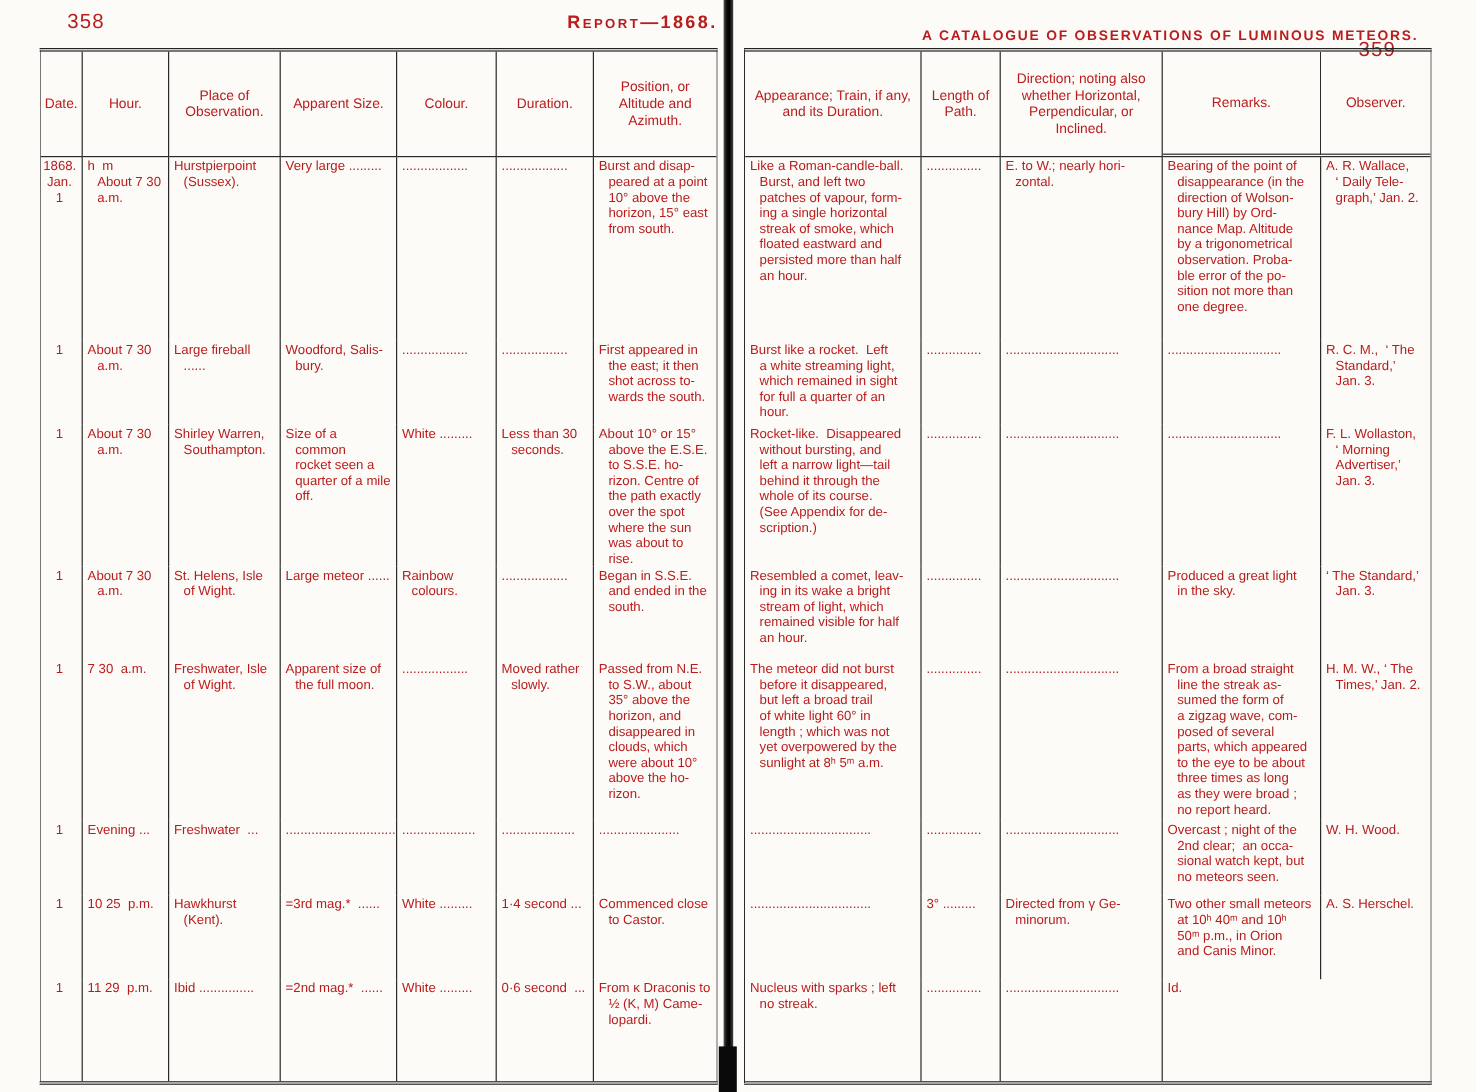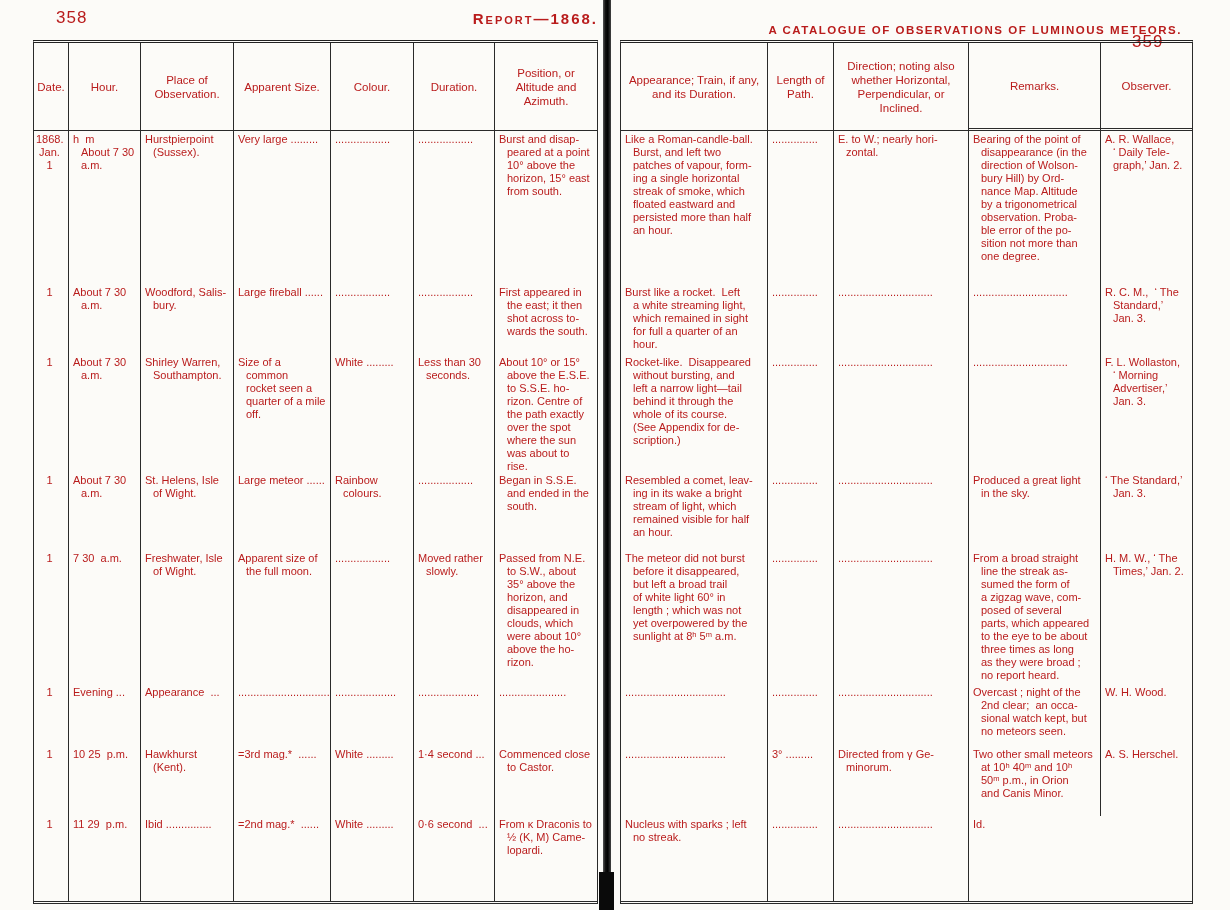--- a/index.html
+++ b/index.html
@@ -80,23 +80,23 @@
     <div class="td">..................</div>
     <div class="td lastcol">Burst and disap-
 peared at a point
 10° above the
 horizon, 15° east
 from south.</div>
 
     <div class="td c-date">1</div>
     <div class="td">About 7 30
 a.m.</div>
+    <div class="td">Large fireball ......</div>
     <div class="td">Woodford, Salis-
 bury.</div>
-    <div class="td">Large fireball ......</div>
     <div class="td">..................</div>
     <div class="td">..................</div>
     <div class="td lastcol">First appeared in
 the east; it then
 shot across to-
 wards the south.</div>
 
     <div class="td c-date">1</div>
     <div class="td">About 7 30
 a.m.</div>
@@ -145,21 +145,21 @@
 35° above the
 horizon, and
 disappeared in
 clouds, which
 were about 10°
 above the ho-
 rizon.</div>
 
     <div class="td c-date">1</div>
     <div class="td">Evening ...</div>
-    <div class="td">Appearance  ...</div>
+    <div class="td">Freshwater  ...</div>
     <div class="td">..............................</div>
     <div class="td">....................</div>
     <div class="td">....................</div>
     <div class="td lastcol">......................</div>
 
     <div class="td c-date">1</div>
     <div class="td">10 25  p.m.</div>
     <div class="td">Hawkhurst
 (Kent).</div>
     <div class="td">=3rd mag.*  ......</div>

